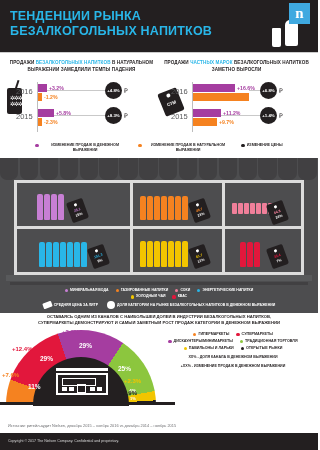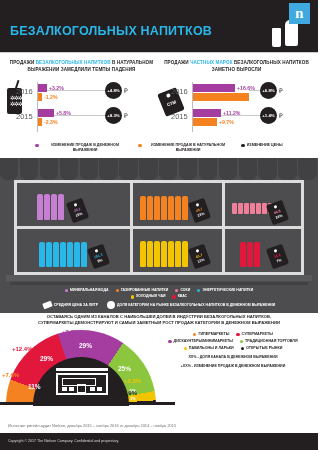--- a/index.html
+++ b/index.html
@@ -208,21 +208,21 @@
     position: absolute; left: 0; right: 0; bottom: 0;
     height: 17px; background: #231f20; color: #d9d9d9;
     font-size: 3.6px; padding: 6px 0 0 8px;
   }
 </style>
 </head>
 <body>
 
 <div class="header">
   <h1>
-    <br>
+    <span>ТЕНДЕНЦИИ РЫНКА</span><br>
     <span>БЕЗАЛКОГОЛЬНЫХ НАПИТКОВ</span>
   </h1>
   <div class="hdr-bottles">
     <div class="hdr-bottle-sm"></div>
     <div class="hdr-bottle-lg">
       <div class="neck"></div>
         <div class="body"></div>
     </div>
   </div>
   <div class="logo-box">n</div>

